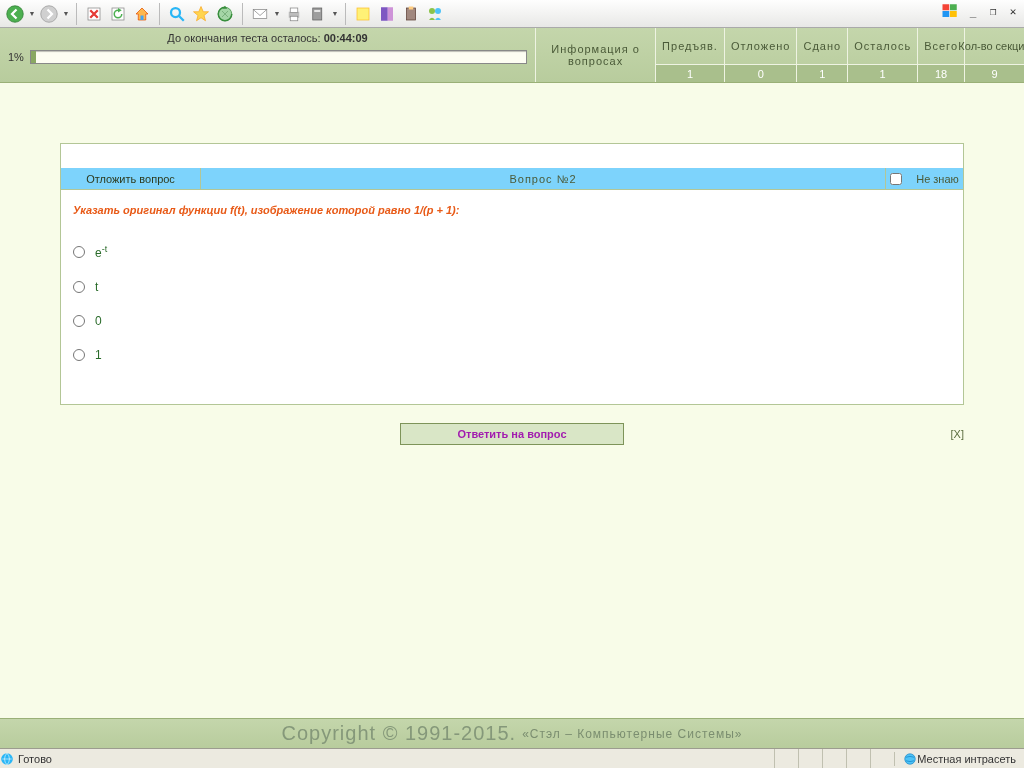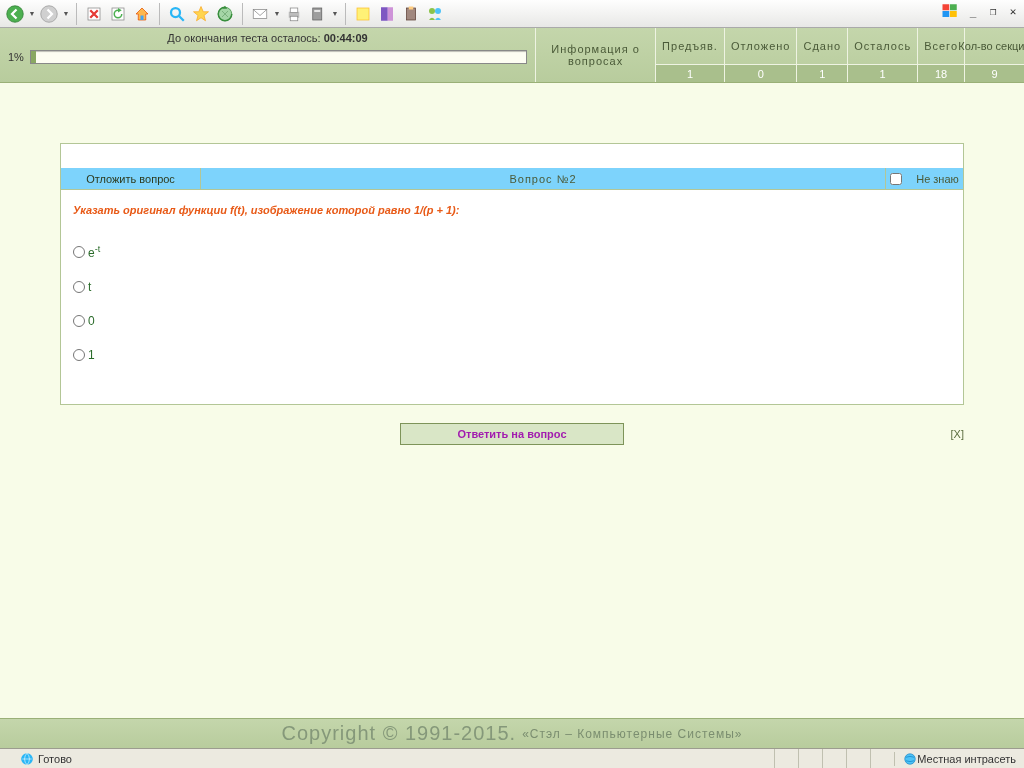--- a/index.html
+++ b/index.html
@@ -33,34 +33,34 @@
   .content { padding: 60px 60px 0 60px; }
   .q-frame { border:1px solid #b3c696; background:#fff; }
   .q-top { display:flex; align-items:stretch; background:#7dd3fc; border-bottom:1px solid #b3c696; height:22px;margin-top:24px; }
   .postpone { width:140px; border-right:1px solid #b3c696; display:flex; align-items:center; justify-content:center; color:#2d3a1e; cursor:pointer; }
   .q-title { flex:1; display:flex; align-items:center; justify-content:center; color:#4a5a38; letter-spacing:1px; }
   .dontknow-wrap { width:78px; border-left:1px solid #b3c696; display:flex; align-items:center; justify-content:center; gap:14px; color:#4a5a38;}
   .dontknow-wrap input { width:12px; height:12px; }
 
   .q-body { padding: 14px 12px 22px 12px; }
   .prompt { color:#e85a17; font-style:italic; font-weight:bold; font-size:11px; margin-bottom:28px; }
-  .opt { display:flex; align-items:center; gap:3px; margin-bottom:20px; color:#2a6b2a; font-size:12px; }
+  .opt { display:flex; align-items:center; gap:10px; margin-bottom:20px; color:#2a6b2a; font-size:12px; }
   .opt input { width:12px; height:12px; }
   .opt sup { font-size:9px; }
 
   .submit-row { display:flex; align-items:center; justify-content:center; margin-top:18px; position:relative; }
   .submit-btn { width:224px; height:22px; background:#d9e6c6; border:1px solid #7e9459; color:#a21caf; font-weight:bold; font-size:11px; cursor:pointer; font-family:inherit;}
   .close-x { position:absolute; right:0; color:#5b6e3f; font-size:11px; cursor:pointer;}
 
   .copyright-band { position:absolute; bottom:20px; left:0; right:0; height:30px; background:linear-gradient(#c4d6ab,#b8cc9d); border-top:1px solid #9ab077; display:flex; align-items:center; justify-content:center; overflow:hidden; letter-spacing:1px;}
   .copyright-main { color:#85987a; font-size:20px;text-align:center; }
   .copyright-sub { color:#7b8e70; font-size:12px; margin-left:6px; }
 
   .statusbar { position:absolute; bottom:0; left:0; right:0; height:20px; background:#eceae0; border-top:1px solid #9c9c8f; display:flex; align-items:center; font-size:11px; color:#333; }
-  .sb-left { display:flex; align-items:center; gap:4px; padding-left:20px; flex:1;}
+  .sb-left { display:flex; align-items:center; gap:4px; padding-left:0; flex:1;}
   .sb-ie { width:14px; height:14px; }
   .sb-cells { display:flex; height:100%; }
   .sb-cell { width:24px; border-left:1px solid #c0c0b0; }
   .sb-zone { border-left:1px solid #c0c0b0; display:flex; align-items:center; gap:0; padding:0 8px;}
   .sb-globe { width:14px; height:14px; }
 </style>
 </head>
 <body>
 
 <div class="toolbar">

